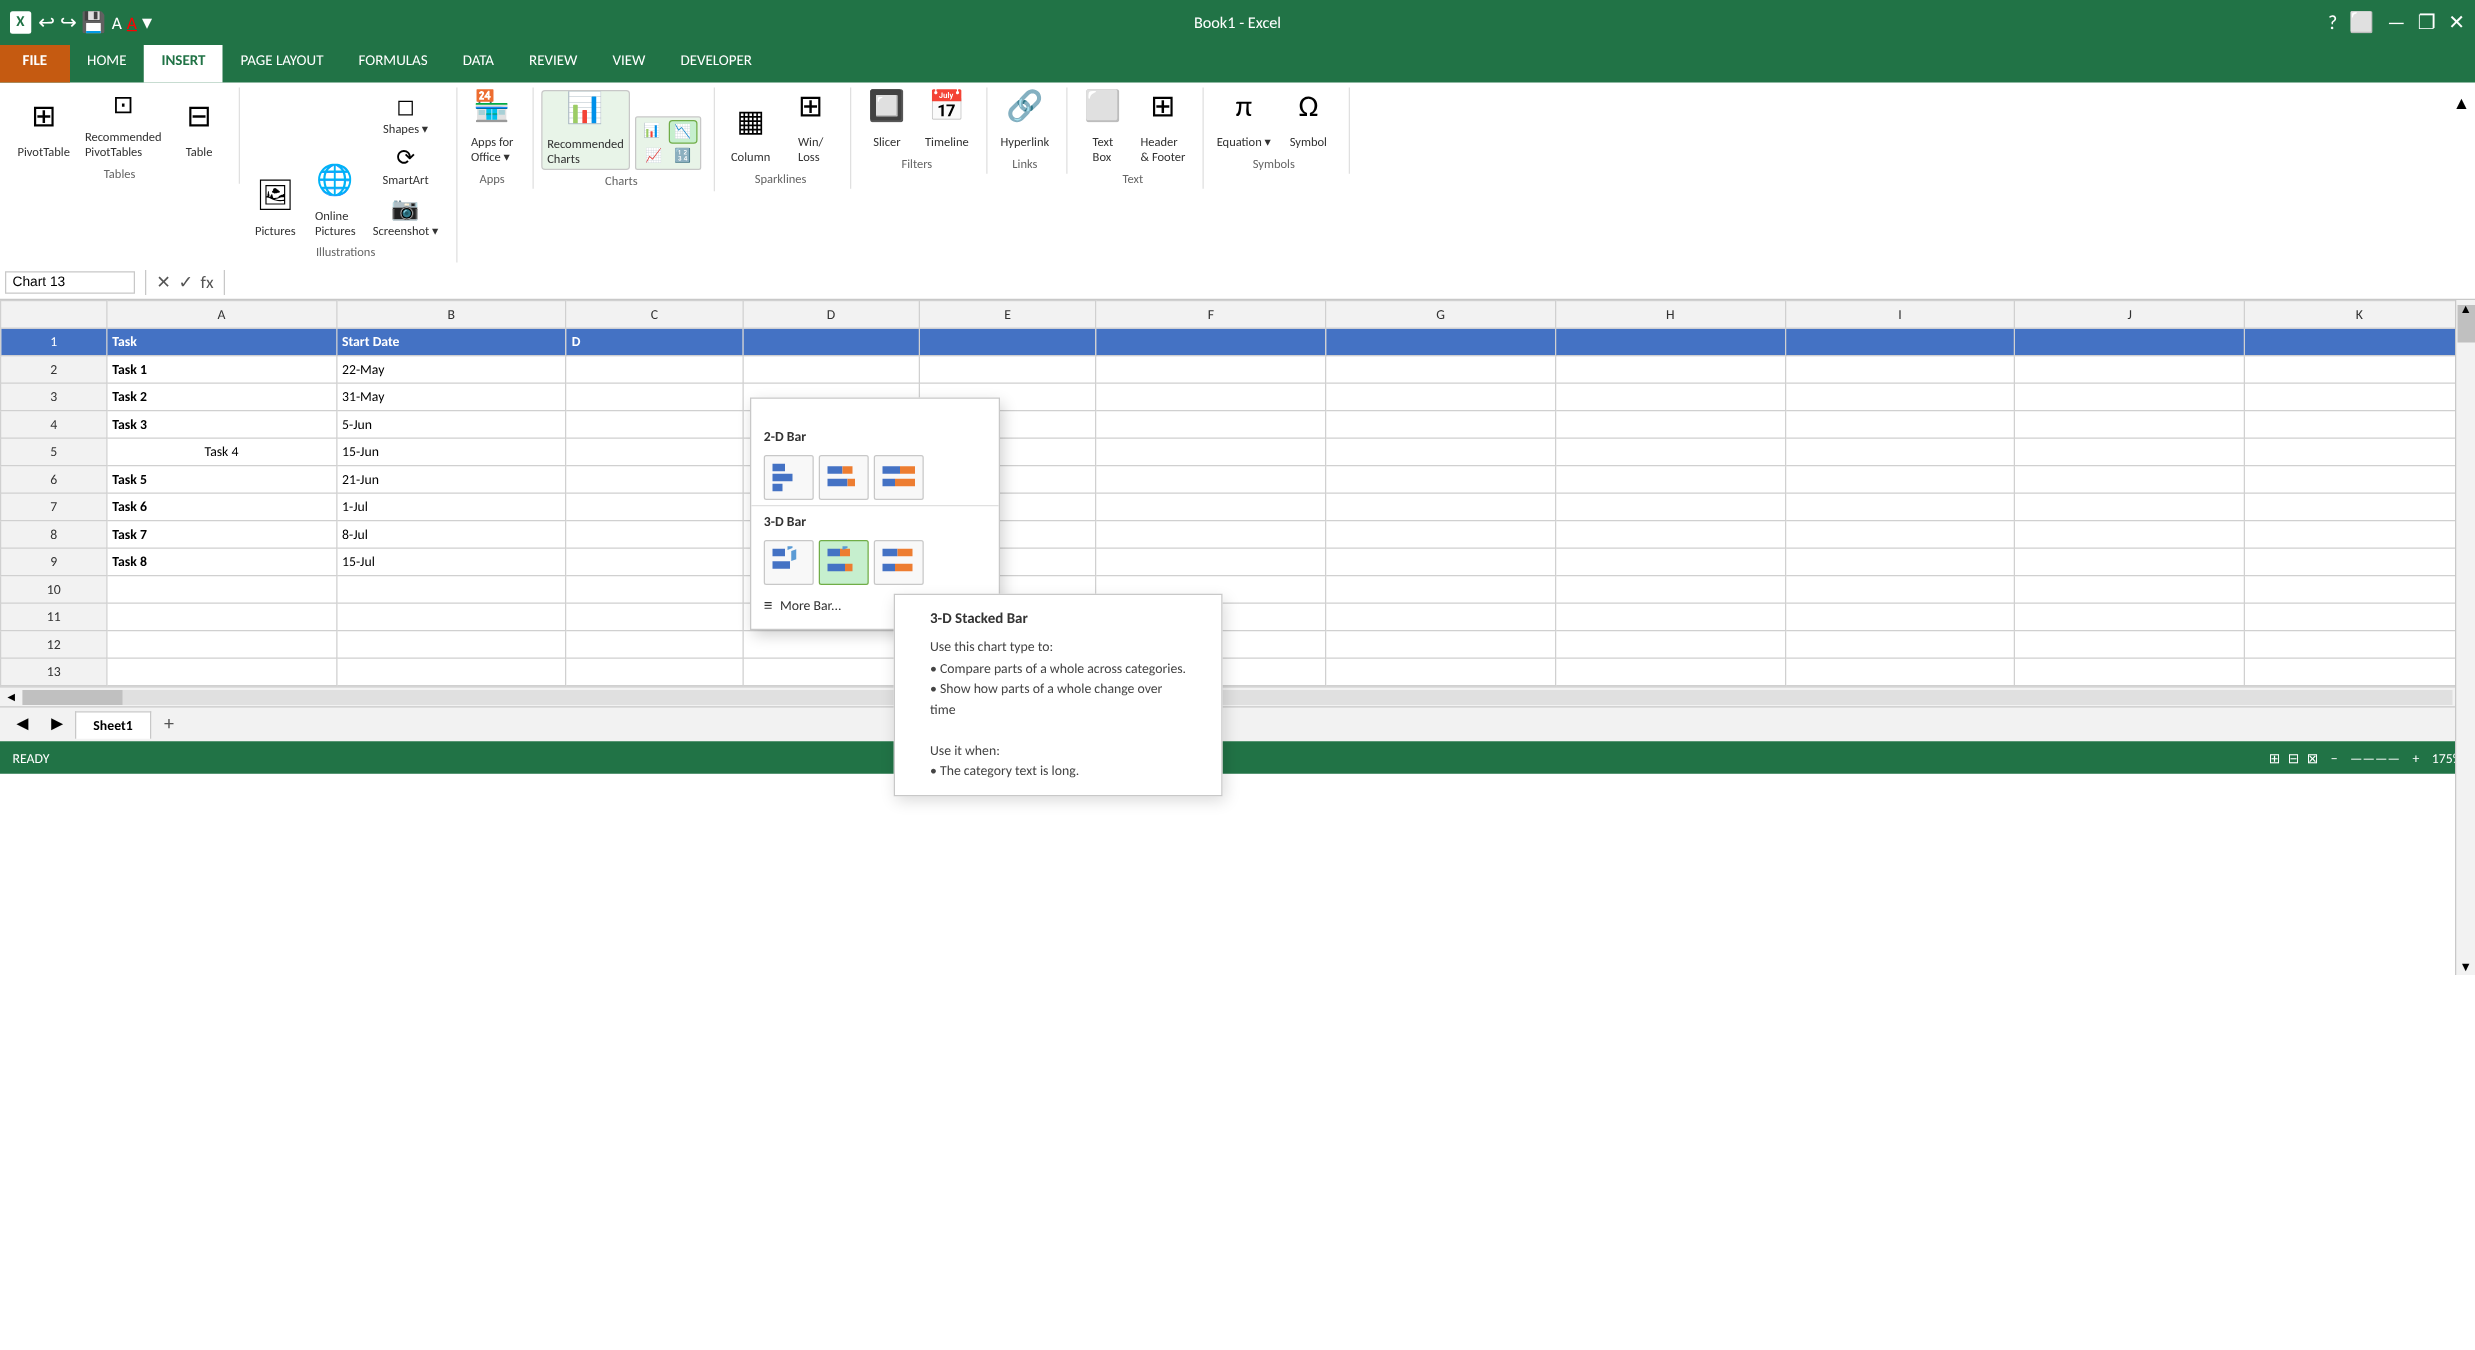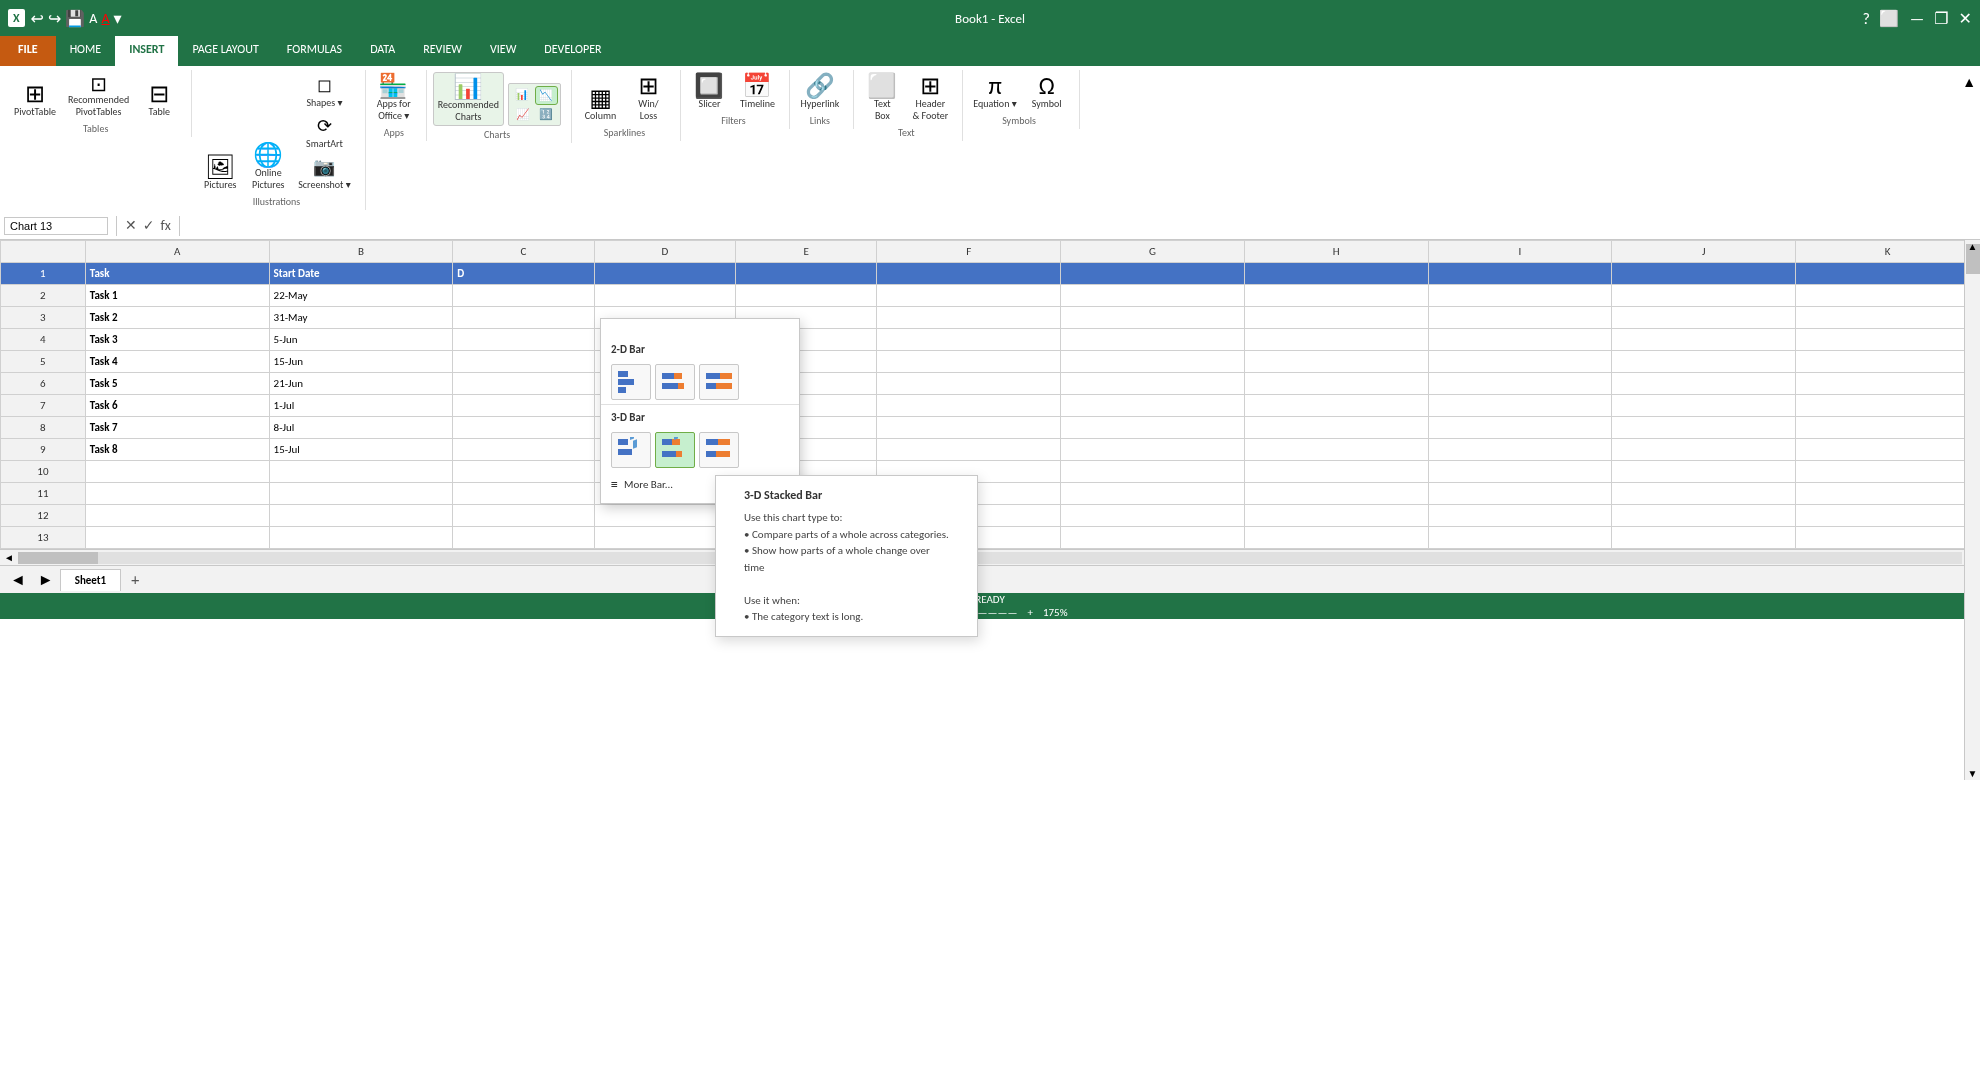--- a/index.html
+++ b/index.html
@@ -25,21 +25,21 @@
     .tab { padding: 6px 14px; color: #fff; font-size: 12px; cursor: pointer; }
     .tab.active { background: #fff; color: #217346; font-weight: 600; }
     .file-tab { background: #c55a11; padding: 6px 18px; font-size: 12px; color: #fff; cursor: pointer; font-weight: 600; }
 
     #ribbon-content { padding: 4px 0 2px 4px; display: flex; align-items: flex-start; gap: 0; min-height: 90px; }
     .ribbon-group { border-right: 1px solid #e0e0e0; padding: 2px 10px 2px 6px; display: flex; flex-direction: column; align-items: center; min-width: 60px; }
     .ribbon-group-label { font-size: 10px; color: #666; margin-top: 2px; text-align: center; }
     .ribbon-group-content { display: flex; align-items: flex-end; gap: 4px; flex-wrap: wrap; justify-content: center; }
     .ribbon-btn { display: flex; flex-direction: column; align-items: center; cursor: pointer; padding: 2px 4px; border-radius: 3px; min-width: 44px; }
     .ribbon-btn .icon { font-size: 24px; line-height: 1; }
-    .ribbon-btn .label { font-size: 10px; text-align: center; color: #333; margin-top: 0; line-height: 1.2; }
+    .ribbon-btn .label { font-size: 10px; color: #333; margin-top: 10px; line-height: 1.2; }
     .ribbon-btn-small { display: flex; flex-direction: column; align-items: center; cursor: pointer; padding: 2px 4px; border-radius: 3px; }
     .ribbon-btn-small .icon { font-size: 18px; }
     .ribbon-btn-small .label { font-size: 10px; color: #333; }
 
     
     #formula-bar { display: flex; align-items: center; border-bottom: 1px solid #c8c8c8; height: 28px; padding: 0 4px; gap: 4px; }
     #name-box { width: 104px; border: 1px solid #c8c8c8; padding: 2px 5px; font-size: 11px; }
     .formula-sep { width: 1px; height: 20px; background: #c8c8c8; margin: 0 4px; }
     .formula-icons { display: flex; gap: 6px; align-items: center; color: #555; font-size: 14px; }
     #formula-input { flex: 1; border: none; outline: none; font-size: 11px; padding: 2px 4px; }
@@ -53,21 +53,21 @@
     table.sheet th { background: #f2f2f2; text-align: center; color: #333; font-weight: normal; }
     table.sheet td { background: #fff; }
 
     
     #sheet-tabs { display: flex; align-items: center; background: #f2f2f2; border-top: 1px solid #c8c8c8; height: 28px; padding: 0 4px; }
     .sheet-tab { padding: 4px 14px; background: #fff; border: 1px solid #c8c8c8; border-bottom: none; font-size: 11px; cursor: pointer; margin-right: 2px; }
     .sheet-tab.active { font-weight: 600; }
     .add-sheet { padding: 2px 8px; font-size: 16px; cursor: pointer; color: #555; }
 
     
-    #status-bar { background: #217346; color: #fff; height: 26px; display: flex; align-items: center; justify-content: space-between; padding: 0 10px; font-size: 11px; flex-direction: column; }
+    #status-bar { background: #217346; color: #fff; height: 26px; display: flex; align-items: center; justify-content: space-between; padding: 0 10px; font-size: 11px; }
     #status-bar .left { display: flex; align-items: center; gap: 10px; }
     #status-bar .right { display: flex; align-items: center; gap: 10px; }
     .view-icons { display: flex; gap: 6px; align-items: center; }
 
     
     #bar-dropdown {
       position: absolute;
       left: 600px;
       top: 78px;
       background: #fff;
@@ -403,21 +403,21 @@
             <td></td>
             <td></td>
             <td></td>
             <td></td>
             <td></td>
             <td></td>
             <td></td>
           </tr>
           <tr>
             <th>5</th>
-            <td style="font-weight: bold;">Task 4</td>
+            <td style="font-weight: normal; text-align: center;">Task 4</td>
             <td>15-Jun</td>
             <td></td>
             <td></td>
             <td></td>
             <td></td>
             <td></td>
             <td></td>
             <td></td>
             <td></td>
             <td></td>

